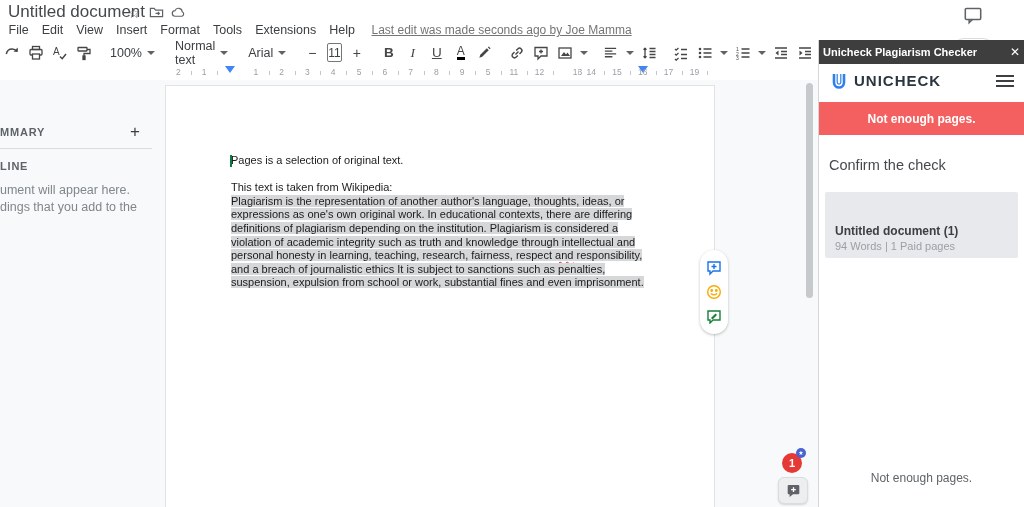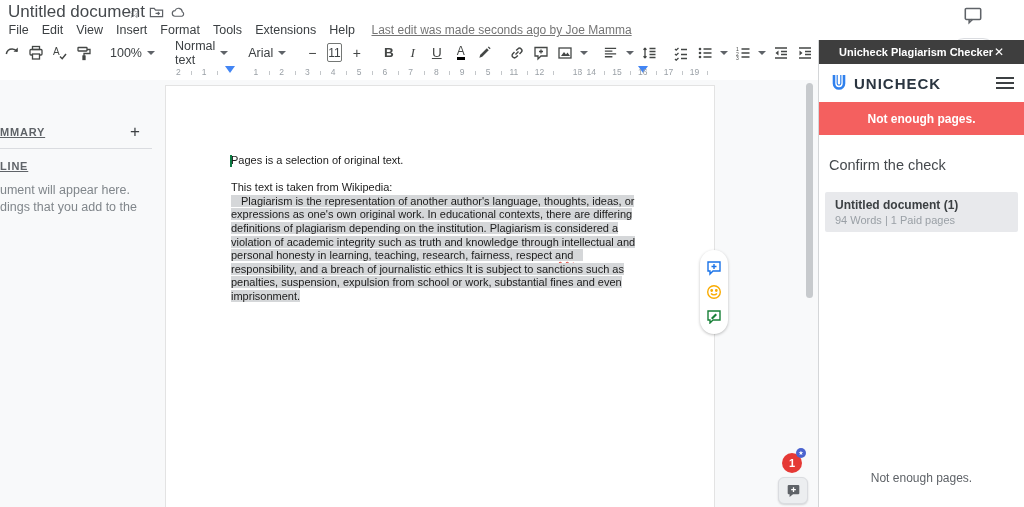--- a/index.html
+++ b/index.html
@@ -37,54 +37,54 @@
 
   
   .ruler { position:absolute; left:0; top:65px; width:818px; height:15px; background:#fff; z-index:3; }
   .ruler-num { position:absolute; top:2px; font-size:8.5px; color:#9aa0a6; transform:translateX(-50%); }
   .ruler-tick { position:absolute; top:6px; width:1px; height:4px; background:#c4c7ca; }
   .ruler-marker { position:absolute; top:1px; width:0; height:0; border-left:5px solid transparent; border-right:5px solid transparent; border-top:7px solid #4285f4; transform:translateX(-50%); cursor:pointer; }
 
   
   .canvas { position:absolute; left:0; top:80px; width:818px; height:427px; background:#f8f9fa; }
   .outline-frag { position:absolute; left:0; top:0; width:158px; }
-  .ol-label { position:absolute; left:0; font-size:11px; font-weight:bold; letter-spacing:0.8px; color:#5f6368;text-decoration:underline; }
+  .ol-label { position:absolute; left:0; font-size:11px; font-weight:bold; letter-spacing:0.8px; color:#5f6368; }
   .ol-plus { position:absolute; left:130px; top:42px; font-size:17px; color:#3c4043; cursor:pointer; }
   .ol-div { position:absolute; left:0; top:68px; width:152px; height:1px; background:#dadce0; }
   .ol-hint { position:absolute; left:0; top:102px; font-size:12.5px; color:#80868b; line-height:17px; }
 
   .page { position:absolute; left:165px; top:5px; width:550px; height:430px; background:#fff; border:1px solid #e3e3e3; }
   .doc-text { position:absolute; left:65px; top:68px; width:419px; font-size:11px; line-height:13.6px; color:#1b1b1b; }
   .doc-p { margin-bottom:13.6px; position:relative; }
   .doc-caret { position:absolute; left:-1px; top:1px; width:2px; height:12px; background:#0d7a43; }
-  .hl { background:#d5d7d9;padding-left:10px; }
+  .hl { background:#d5d7d9; }
   .sq { background:#d5d7d9; text-decoration:underline wavy #d93025 1px; text-underline-offset:2px; }
 
   .fab-pill { position:absolute; left:700px; top:170px; width:28px; height:84px; background:#fff; border-radius:14px; box-shadow:0 1px 3px rgba(0,0,0,.25); display:flex; flex-direction:column; align-items:center; justify-content:space-around; padding:6px 0; }
   .fab-pill span { width:16px; height:16px; cursor:pointer; }
 
   .scroll-thumb { position:absolute; left:806px; top:3px; width:7px; height:215px; background:#c7cacd; border-radius:4px; cursor:pointer; }
 
   .notif-badge { position:absolute; left:782px; top:373px; width:20px; height:20px; background:#e53935; border-radius:50%; color:#fff; font-size:11px; font-weight:bold; display:flex; align-items:center; justify-content:center; cursor:pointer; }
   .notif-star { position:absolute; left:796px; top:368px; width:10px; height:10px; background:#4a63cf; border-radius:50%; color:#fff; font-size:6px; line-height:10px; text-align:center; }
   .help-btn { position:absolute; left:778px; top:397px; width:30px; height:27px; background:#eceef0; border:1px solid #dadce0; border-radius:6px; display:flex; align-items:center; justify-content:center; cursor:pointer; box-shadow:0 1px 2px rgba(0,0,0,.15); }
 
   
   .panel { position:absolute; left:818px; top:40px; width:206px; height:467px; background:#fff; border-left:1px solid #d4d6d8; z-index:6; }
-  .panel-titlebar { position:relative; height:24px; background:#3e3e3e; color:#fff; display:flex; align-items:center; padding:0 20px; }
+  .panel-titlebar { position:relative; height:24px; background:#3e3e3e; color:#fff; display:flex; align-items:center; padding:0 4px; }
   .panel-titlebar .t { font-size:11px; font-weight:bold; }
   .panel-close { margin-left:auto; font-size:12px; cursor:pointer; color:#fff; }
-  .brand-row { position:relative; height:38px; display:flex; align-items:center; padding:0 10px; }
+  .brand-row { position:relative; height:38px; display:flex; align-items:flex-start; padding:8px 10px; }
   .brand-name { font-size:15px; font-weight:bold; letter-spacing:1px; color:#2a3540; margin-left:5px; }
   .hamburger { margin-left:auto; width:18px; cursor:pointer; }
   .hamburger div { height:2px; background:#3c4043; margin:3px 0; }
   .alert-banner { height:33px; background:#f4605f; color:#fff; font-size:12px; font-weight:bold; display:flex; align-items:center; justify-content:center; }
   .confirm-h { margin:22px 0 0 10px; font-size:14.5px; color:#45494d; }
   .doc-card { margin:19px 6px 0 6px; background:#e8e9ec; border-radius:2px; padding:6px 10px; cursor:pointer; }
-  .doc-card .dc-t { font-size:12px; font-weight:bold; color:#3c4043; }
+  .doc-card .dc-t { font-size:12px; font-weight:bold; color:#3c4043;margin-top:26px; }
   .doc-card .dc-m { font-size:11px; color:#9aa0a6; margin-top:2px; }
   .panel-footer { position:absolute; left:0; bottom:0; width:100%; padding-bottom:9px; }
   .footer-note { text-align:center; font-size:12px; color:#5f6368; margin-bottom:13px; }
   .order-btn { display:block; margin:0 auto; width:192px; height:29px; background:#4a90f2; border:none; border-radius:4px; color:#fff; font-size:13px; font-weight:bold; cursor:pointer; }
 </style>
 </head>
 <body>
 
 <div id="app">
 

